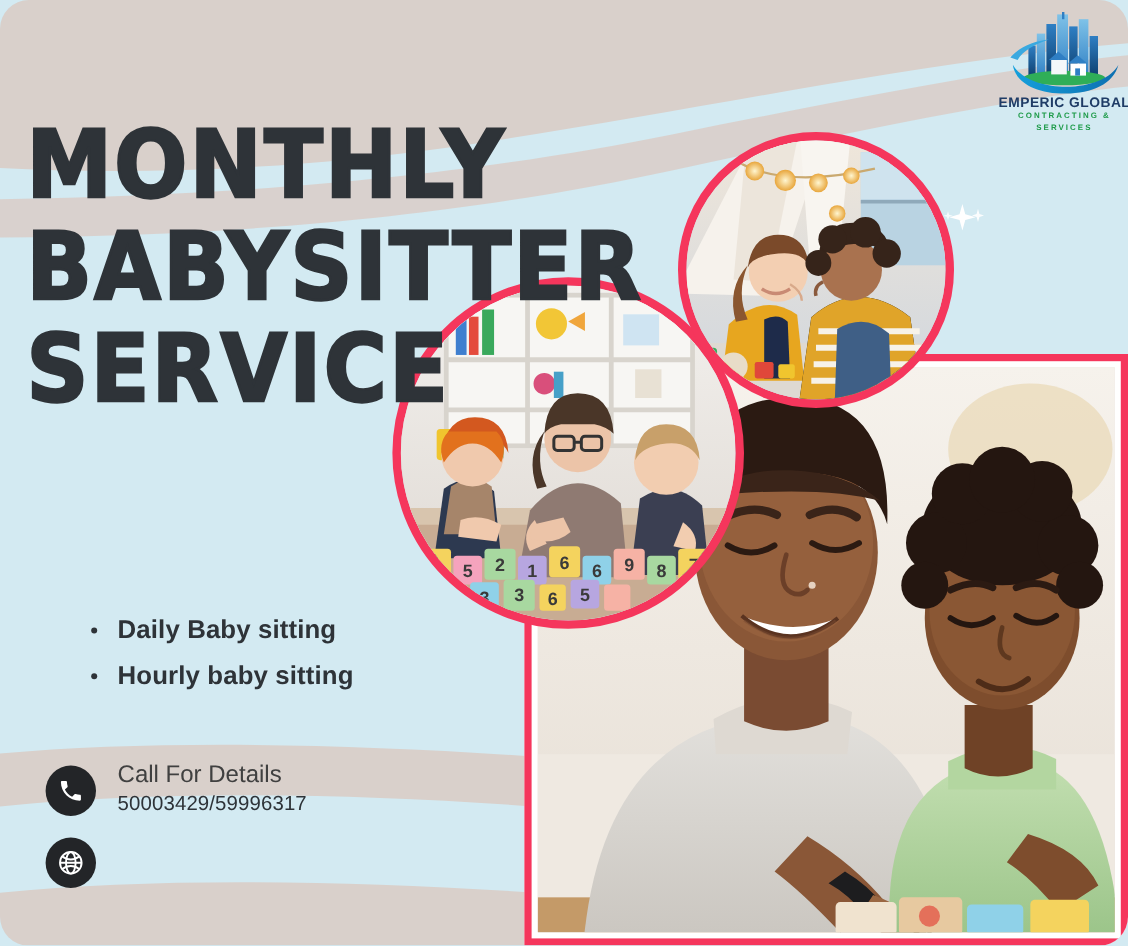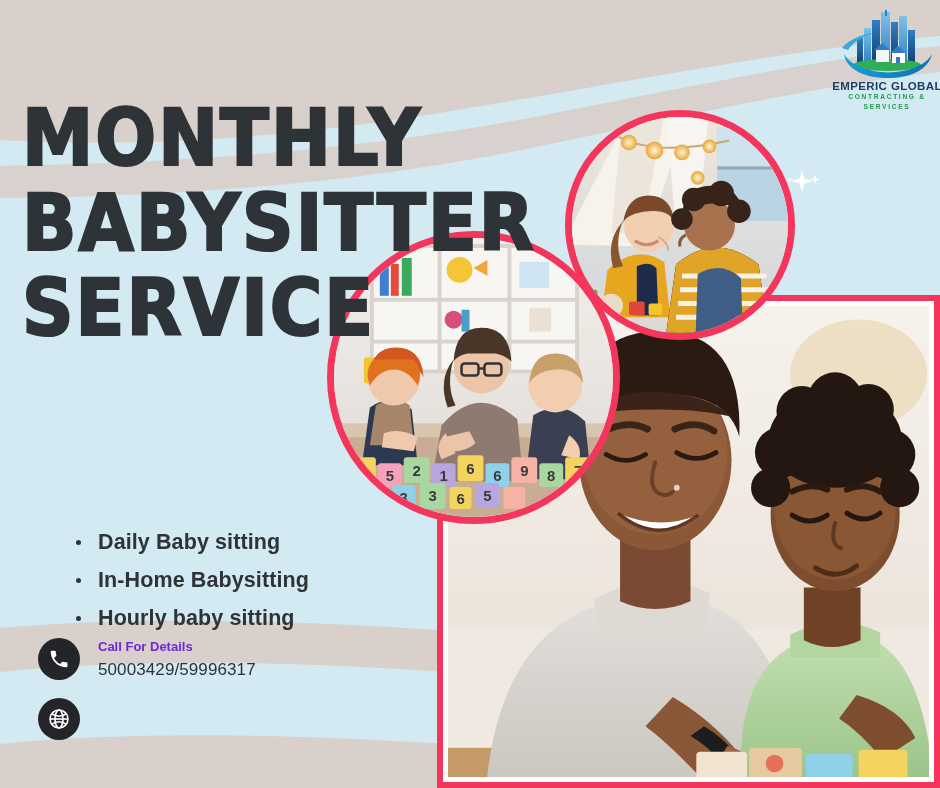--- a/index.html
+++ b/index.html
@@ -7,20 +7,21 @@
     width:940px;height:788px;
     background:#d3eaf2;
     font-family:"Liberation Sans", sans-serif;
     overflow:hidden;
   }
   .poster{
     position:relative;
     width:940px;height:788px;
     overflow:hidden;
     background:#d3eaf2;
+    border-radius:24px;
   }
   .bg-layer{position:absolute;inset:0;width:940px;height:788px;}
 
   
   .logo{
     position:absolute; left:828px; top:8px;
     width:118px; height:104px;
     display:flex; flex-direction:column;
     align-items:center; justify-content:flex-end;
     z-index:30;
@@ -50,21 +51,21 @@
     line-height:85px;
     letter-spacing:2px;
     text-transform:uppercase;
     transform:scaleX(1.02);
     transform-origin:left center;
     -webkit-text-stroke:2.2px #2e3338;
   }
 
   
   .bullets{
-    position:absolute; left:72px; top:523px;
+    position:absolute; left:72px; top:506px;
     z-index:20;
     list-style:none; margin:0; padding:0;
   }
   .bullets li{
     position:relative;
     font-size:21.5px;
     font-weight:bold;
     color:#2e3338;
     line-height:38px;
     padding-left:26px;
@@ -85,21 +86,21 @@
     z-index:20;
   }
   .crow{display:flex;align-items:center;margin-bottom:16px;}
   .cicon{
     width:42px;height:42px;border-radius:50%;
     background:#232528;
     display:flex;align-items:center;justify-content:center;
     flex:0 0 42px;
   }
   .ctext{margin-left:18px;}
-  .clabel{font-size:13px;color:#6d28d9;line-height:21px;font-weight:bold;}
+  .clabel{font-size:20px;color:#404040;line-height:21px;}
   .cvalue{font-size:17px;color:#2e3338;line-height:25px;letter-spacing:.1px;}
 
   
   .circ{
     position:absolute;border-radius:50%;
     box-sizing:border-box;
     border:7px solid #f5365c;
     overflow:hidden;
     background:#cfd6dd;
   }
@@ -464,21 +465,20 @@
         <rect x="308" y="452" width="54" height="32" rx="4" fill="#e7c9a0"></rect>
         <circle cx="334" cy="468" r="9" fill="#e4705a"></circle>
         <rect x="366" y="458" width="48" height="26" rx="4" fill="#8fd1e8"></rect>
         <rect x="420" y="454" width="50" height="30" rx="4" fill="#f4d35e"></rect>
       </svg>
     </div>
   </div>
 
   <ul class="bullets">
     <li>Daily Baby sitting</li>
-    <li>In-Home Babysitting</li>
     <li>Hourly baby sitting</li>
   </ul>
 
   <div class="contact">
 
     <div class="crow">
       <div class="cicon">
         <svg width="22" height="22" viewBox="0 0 24 24" fill="#ffffff">
           <path d="M6.6 10.8c1.4 2.8 3.8 5.2 6.6 6.6l2.2-2.2c.3-.3.7-.4 1.1-.2 1.2.4 2.4.6 3.7.6.6 0 1 .4 1 1V20c0 .6-.4 1-1 1C10.6 21 3 13.4 3 4c0-.6.4-1 1-1h3.5c.6 0 1 .4 1 1 0 1.3.2 2.5.6 3.7.1.4 0 .8-.2 1.1l-2.3 2z"></path>
         </svg>

